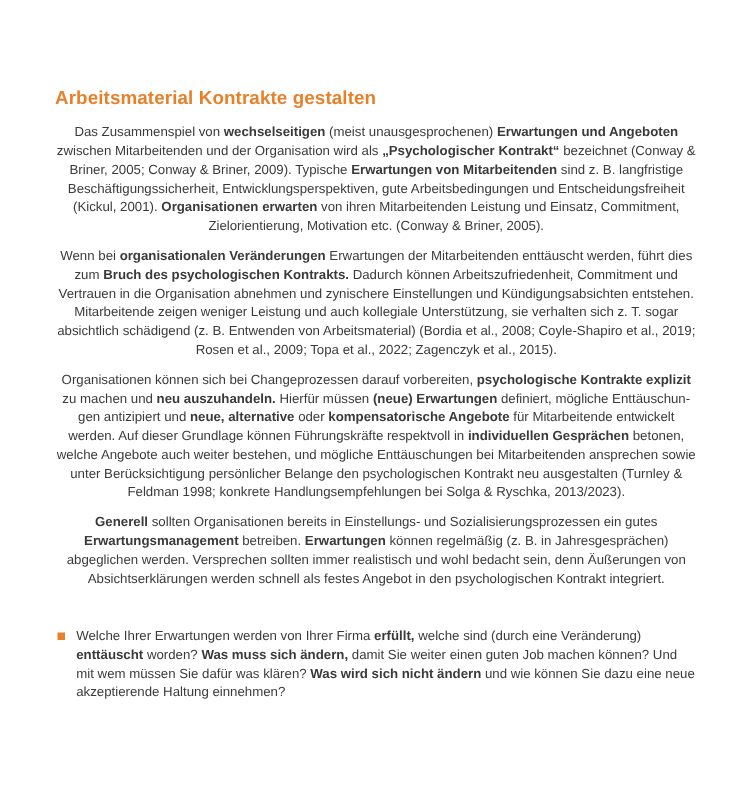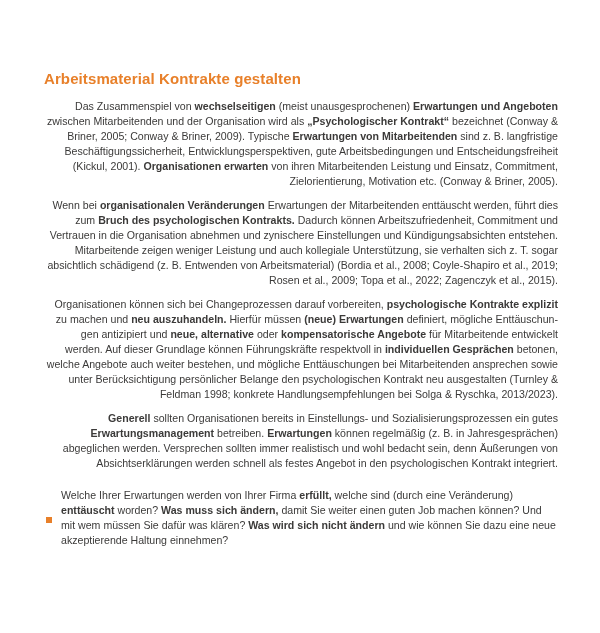--- a/index.html
+++ b/index.html
@@ -26,29 +26,29 @@
     line-height: 17px;
     font-weight: bold;
     color: var(--accent, #e8802a);
     letter-spacing: 0.1px;
   }
   .para {
     margin: 0 0 9px 0;
     font-size: 10.6px;
     line-height: 15px;
     color: var(--text, #3b3a39);
-    text-align: right;
+    text-align: center;
   }
   .para strong, .bullet-text strong {
     font-weight: bold;
   }
   .bullet-item {
     display: flex;
-    align-items: center;
-    margin-top: 17px;
+    align-items: flex-start;
+    margin-top: 31px;
   }
   .bullet-square {
     flex: 0 0 auto;
     width: 6px;
     height: 6px;
     margin: 4px 9px 0 2px;
     background: var(--accent, #e8802a);
   }
   .bullet-text {
     font-size: 10.6px;

